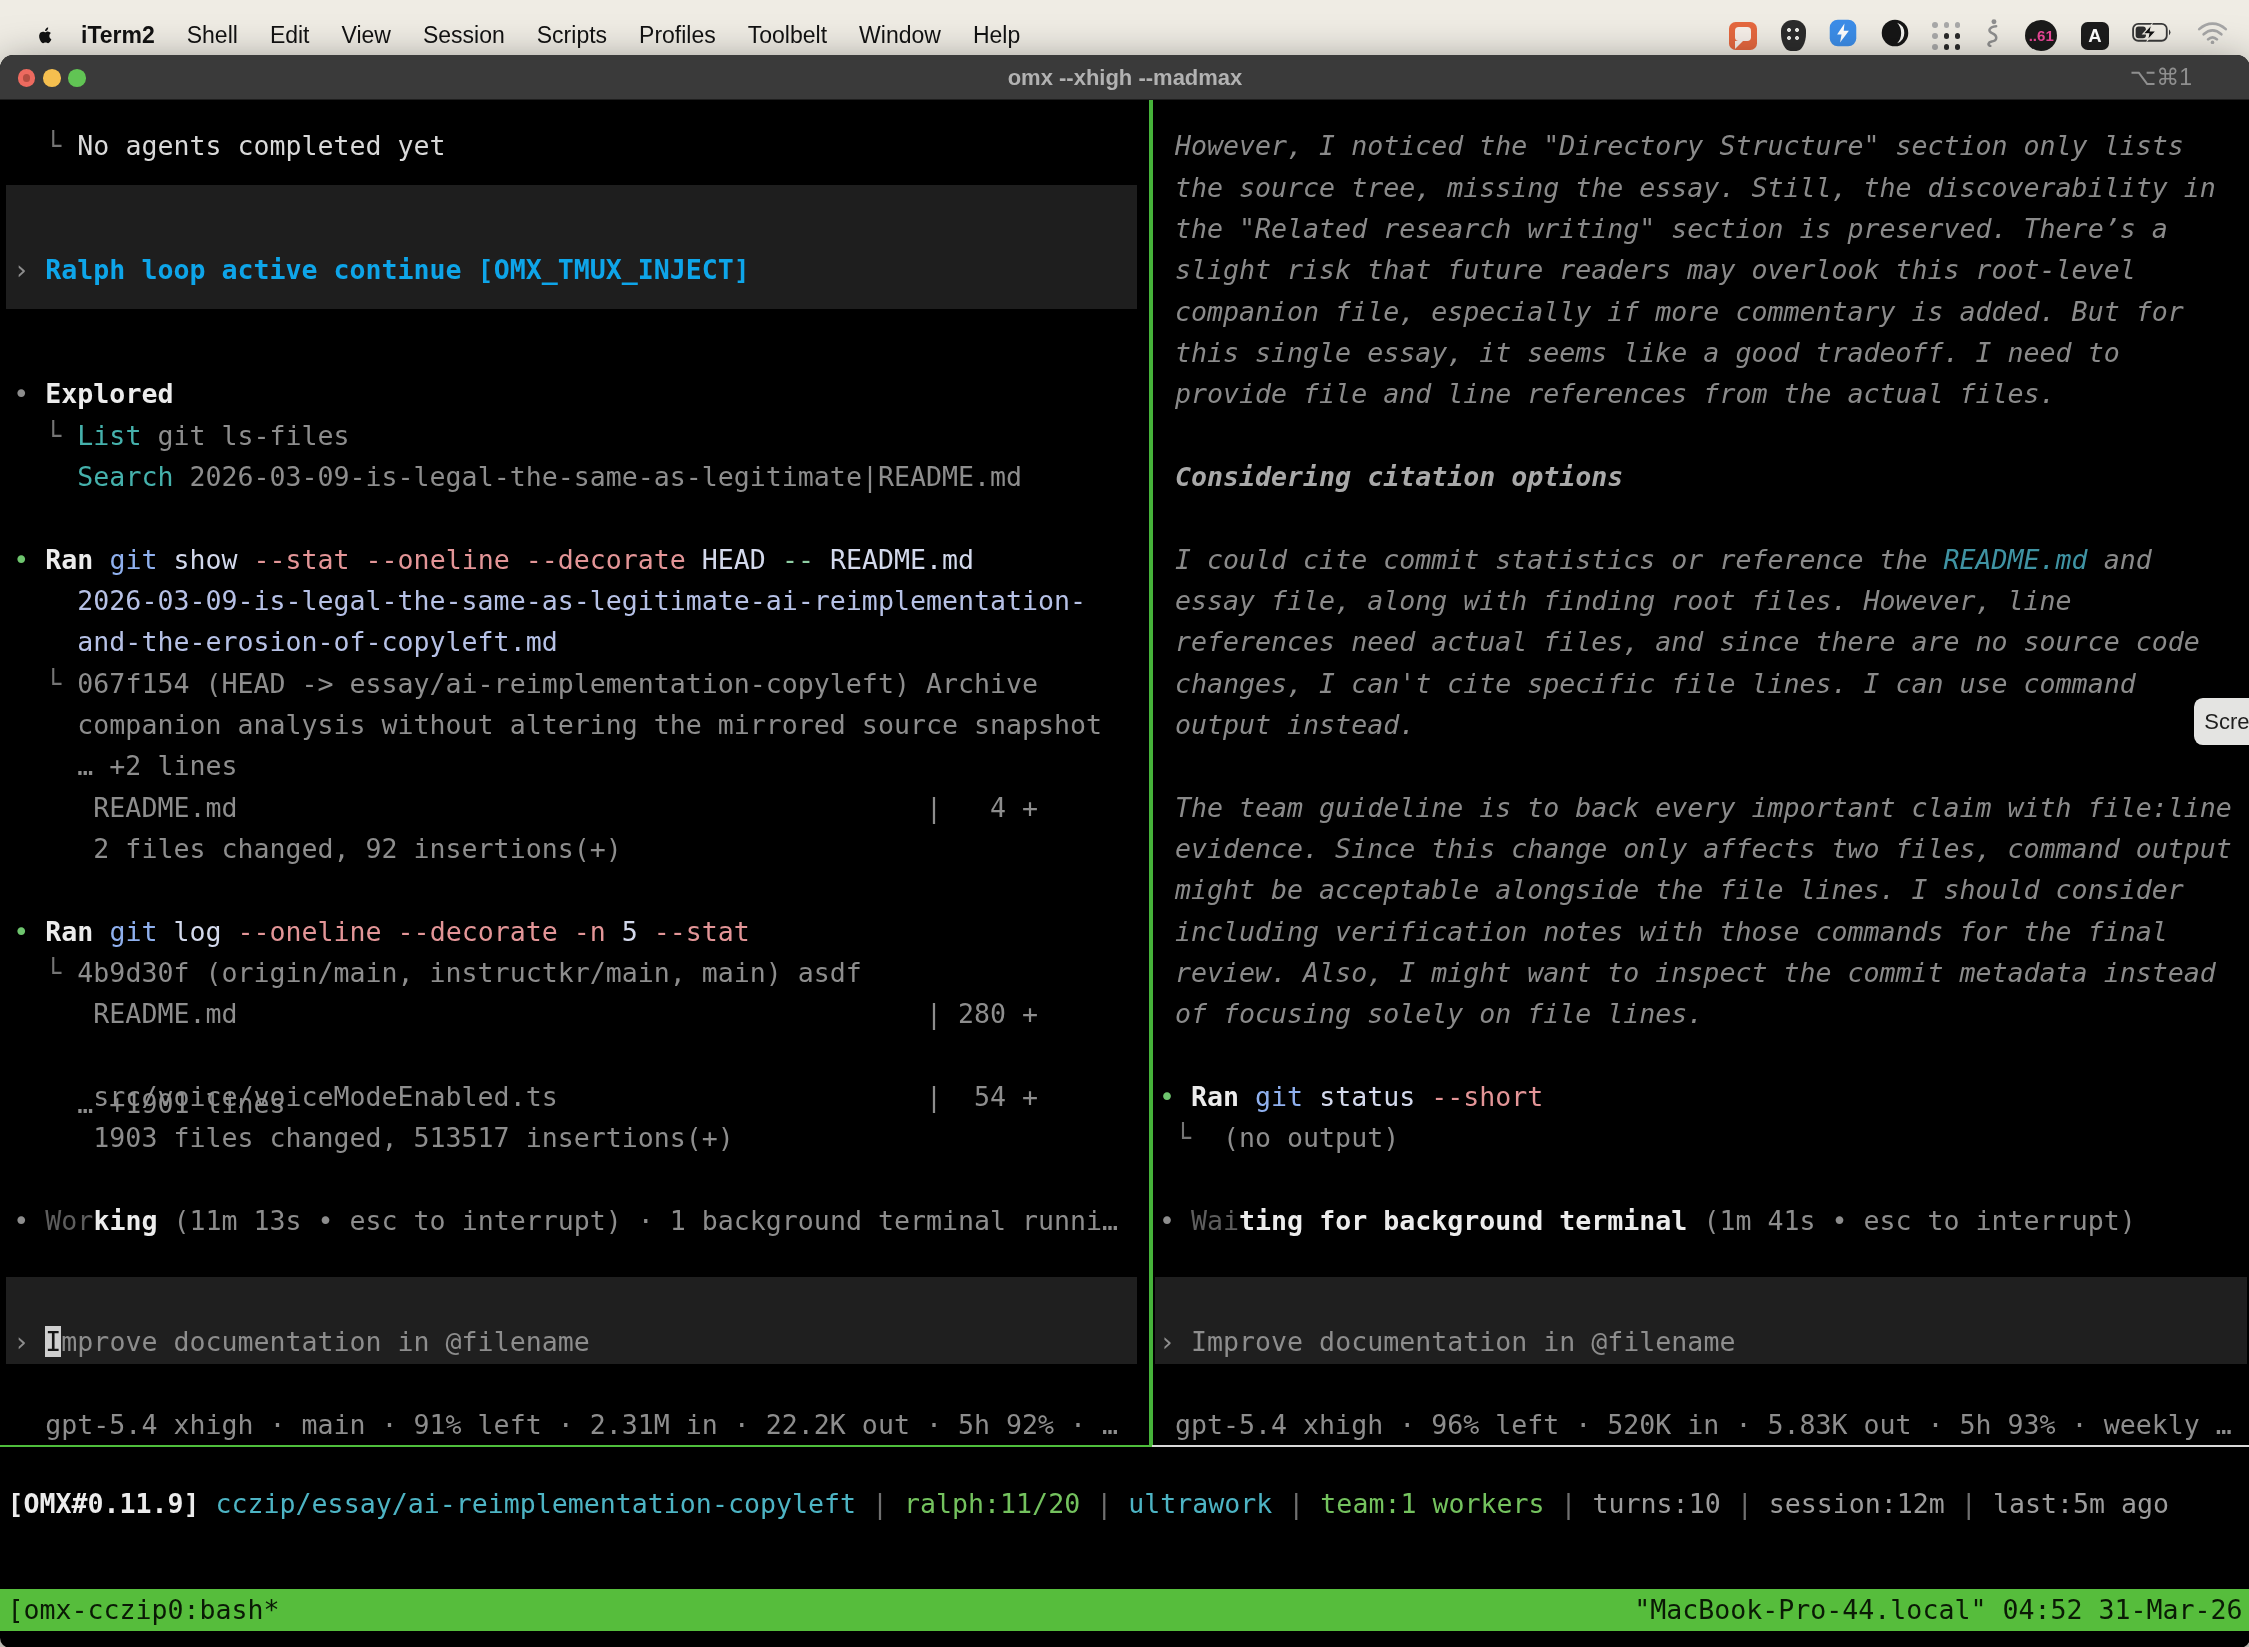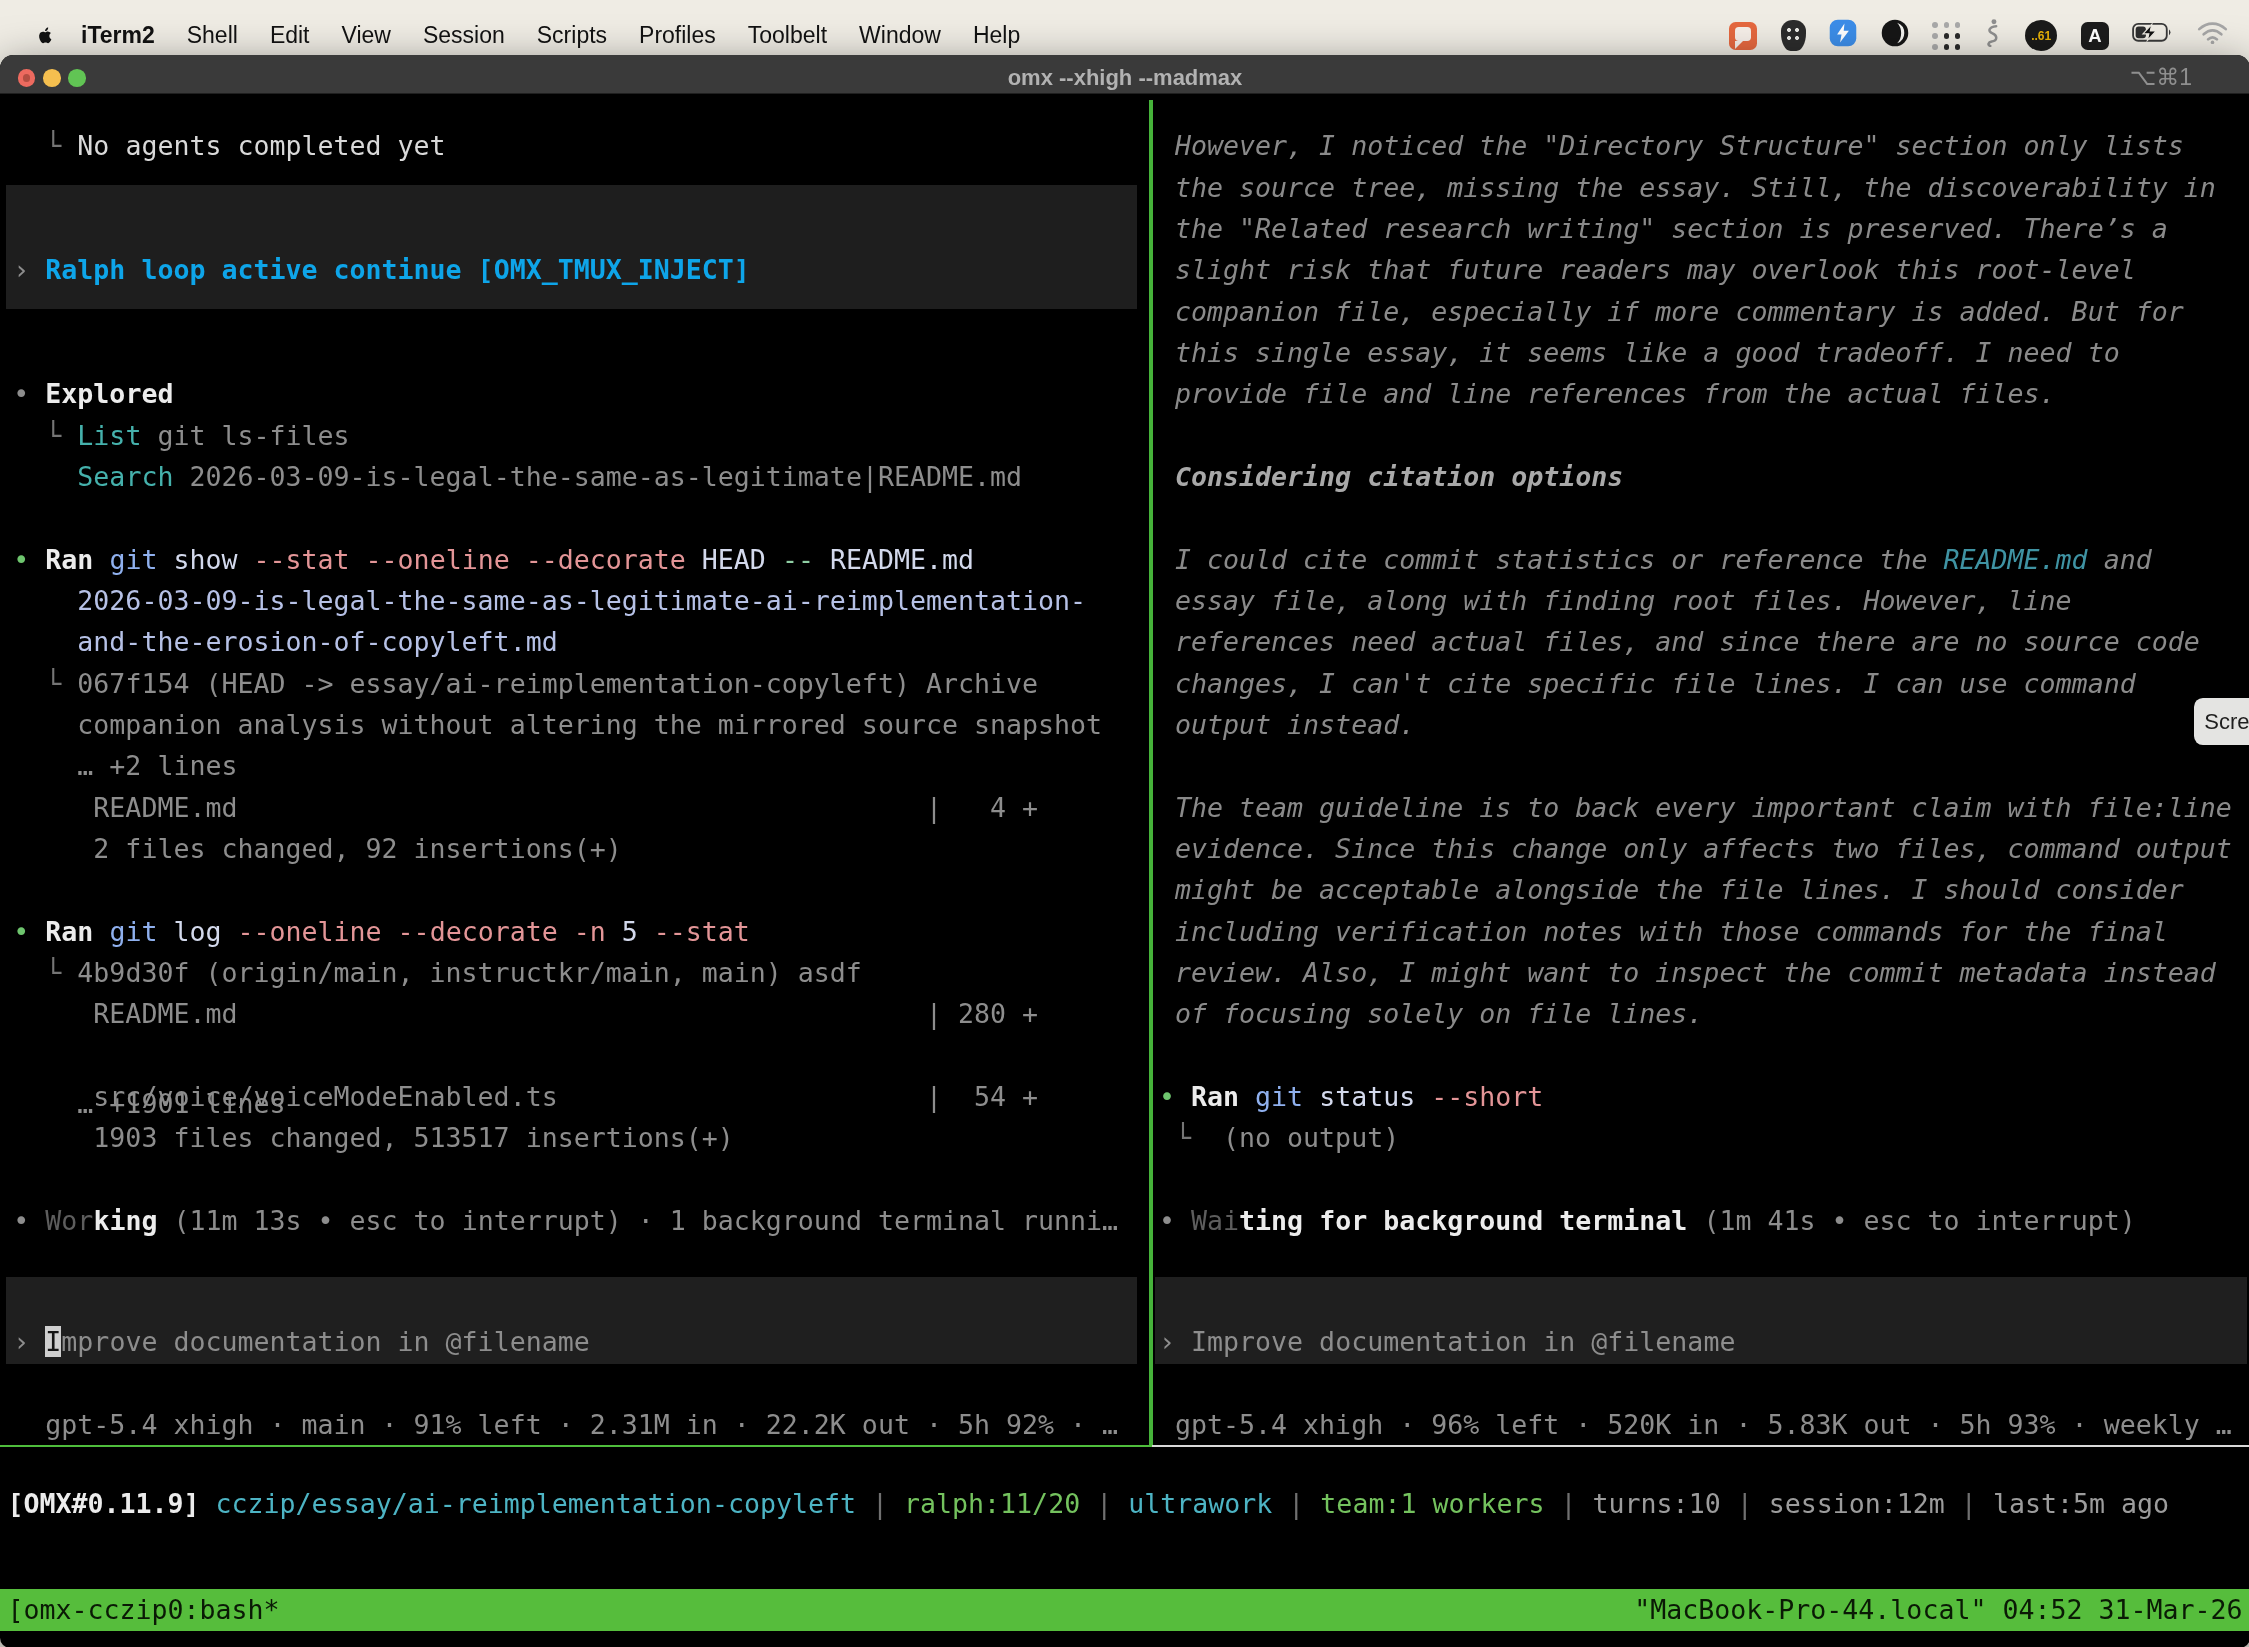--- a/index.html
+++ b/index.html
@@ -22,30 +22,30 @@
   .ic-shot{width:28px;height:28px;border-radius:6.6px;background:#e5683f;}
   .ic-shot .shot-in{position:absolute;left:5.9px;top:5.2px;width:16px;height:14.8px;border-radius:3.7px;background:#f6efe9;}
   .ic-shot::after{content:"";position:absolute;left:5.9px;top:19px;border:4.4px solid transparent;border-top-color:#f6efe9;border-left-color:#f6efe9;}
   .ic-shield{width:25px;height:31px;background:#2c2c2c;border-radius:11.8px 11.8px 9.6px 9.6px / 11px 11px 17.7px 17.7px;}
   .ic-shield::after{content:"";position:absolute;left:4.4px;top:5.9px;width:16px;height:17.7px;
     background:radial-gradient(circle 2.2px,#e8e8e4 1.9px,transparent 2.2px);background-size:8px 8px;}
   .ic-dots{display:grid;grid-template-columns:repeat(3,1fr);gap:5.2px;width:26.6px;height:26.6px;align-items:center;justify-items:center;}
   .ic-dots i{width:5.9px;height:5.9px;border-radius:50%;}
   .d-l{background:#a9a9a9;}
   .d-d{background:#2a2a2a;}
-  .ic-count{width:32px;height:31px;border-radius:50%;background:#1b1b1b;color:#eab308;font-size:12px;
+  .ic-count{width:32px;height:31px;border-radius:50%;background:#1b1b1b;color:#ec4899;font-size:15px;
     display:flex;align-items:center;justify-content:center;font-weight:700;letter-spacing:0;}
   .ic-a{width:28px;height:28px;border-radius:6.6px;background:#1c1c1c;color:#fff;font-size:18.5px;font-weight:700;
     display:flex;align-items:center;justify-content:center;}
   
   .window{
     position:absolute;left:0;top:55px;width:2250px;height:1593px;background:#000;
     border-radius:13.3px 13.3px 10.3px 10.3px;overflow:hidden;box-shadow:0 11.8px 44px rgba(0,0,0,.5);
   }
-  .titlebar{position:absolute;top:0;left:0;width:100%;height:39px;background:#3a3a3a;border-bottom:0.7px solid #1f1f1f;box-sizing:border-box;}
+  .titlebar{position:absolute;top:0;left:0;width:100%;height:45px;background:#3a3a3a;border-bottom:0.7px solid #1f1f1f;box-sizing:border-box;}
   .tl{position:absolute;top:14px;width:17.7px;height:17.7px;border-radius:50%;}
   .tl-red{left:17.7px;background:#ed6a5f;}
   .tl-red::after{content:"";position:absolute;inset:5.2px;border-radius:50%;background:#b44e42;}
   .tl-yellow{left:43px;background:#f5bf4f;}
   .tl-green{left:68px;background:#61c454;}
   .wtitle{position:absolute;left:0;width:100%;top:0;line-height:45px;text-align:center;color:#b2b2b2;font-weight:700;font-size:22px;}
   .wshortcut{position:absolute;right:58px;top:0;line-height:45px;color:#8f8f8f;font-size:23px;}
   
   .tbox{position:absolute;background:#1e1e1e;}
   .ralph-box{left:5.9px;top:130px;width:1131px;height:124px;}

